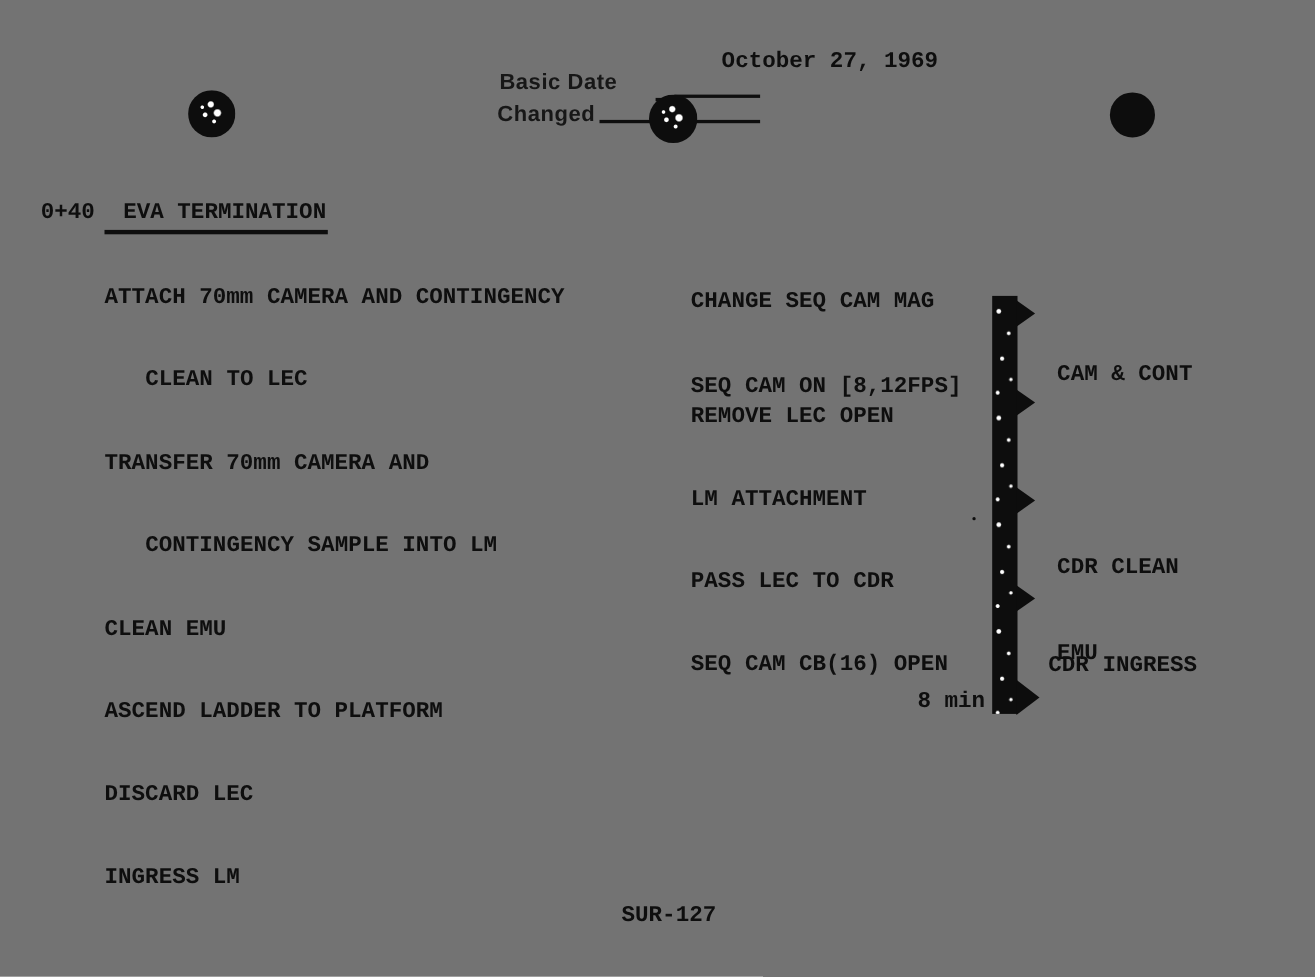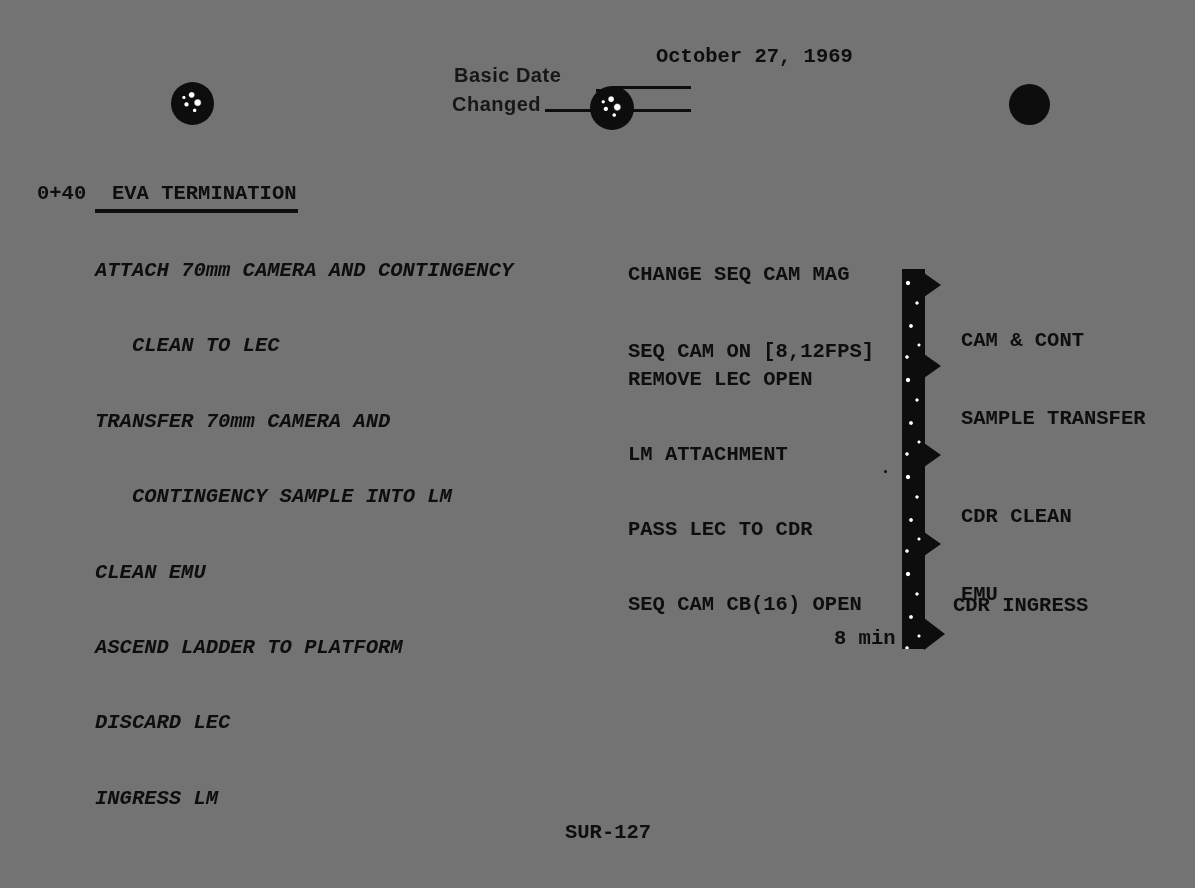--- a/index.html
+++ b/index.html
@@ -70,21 +70,21 @@
   <div class="hdr-label" style="left:452px;top:93px;">Changed</div>
   <div class="typed" style="left:656px;top:44px;">October 27, 1969</div>
   <div class="rule" style="left:596px;top:89px;width:14px;height:2.5px;"></div>
   <div class="rule" style="left:613px;top:86px;width:78px;height:3px;"></div>
   <div class="rule" style="left:545px;top:109px;width:146px;height:3px;"></div>
 
   <div class="typed" style="left:37px;top:181px;">0+40</div>
   <div class="typed" style="left:95px;top:181px;margin-left:17px;">EVA TERMINATION</div>
   <div class="rule" style="left:95px;top:209px;width:203px;height:3.5px;"></div>
 
-  <div class="steps typed" style="left:95px;top:208px;font-style:italic;">
+  <div class="steps typed" style="left:95px;top:208px;">
     <div class="step">ATTACH 70mm CAMERA AND CONTINGENCY</div>
     <div class="step indent">CLEAN TO LEC</div>
     <div class="step">TRANSFER 70mm CAMERA AND</div>
     <div class="step indent">CONTINGENCY SAMPLE INTO LM</div>
     <div class="step">CLEAN EMU</div>
     <div class="step">ASCEND LADDER TO PLATFORM</div>
     <div class="step">DISCARD LEC</div>
     <div class="step">INGRESS LM</div>
   </div>
 
@@ -102,21 +102,20 @@
   <div class="tl-bar"></div>
   <div class="tl-arrow" style="top:273px;"></div>
   <div class="tl-arrow" style="top:354px;"></div>
   <div class="tl-arrow" style="top:443px;"></div>
   <div class="tl-arrow" style="top:532px;"></div>
   <div class="tl-arrow big" style="top:618px;"></div>
   <div class="speck" style="left:884px;top:470px;width:3px;height:3px;"></div>
 
   <div class="typed tl-label" style="left:961px;top:276px;">
     <div>CAM &amp; CONT</div>
-    <div>SAMPLE TRANSFER</div>
   </div>
   <div class="typed tl-label" style="left:961px;top:452px;">
     <div>CDR CLEAN</div>
     <div>EMU</div>
   </div>
   <div class="typed tl-label" style="left:953px;top:541px;">
     <div>CDR INGRESS</div>
   </div>
   <div class="typed" style="left:834px;top:626px;">8 min</div>
 

